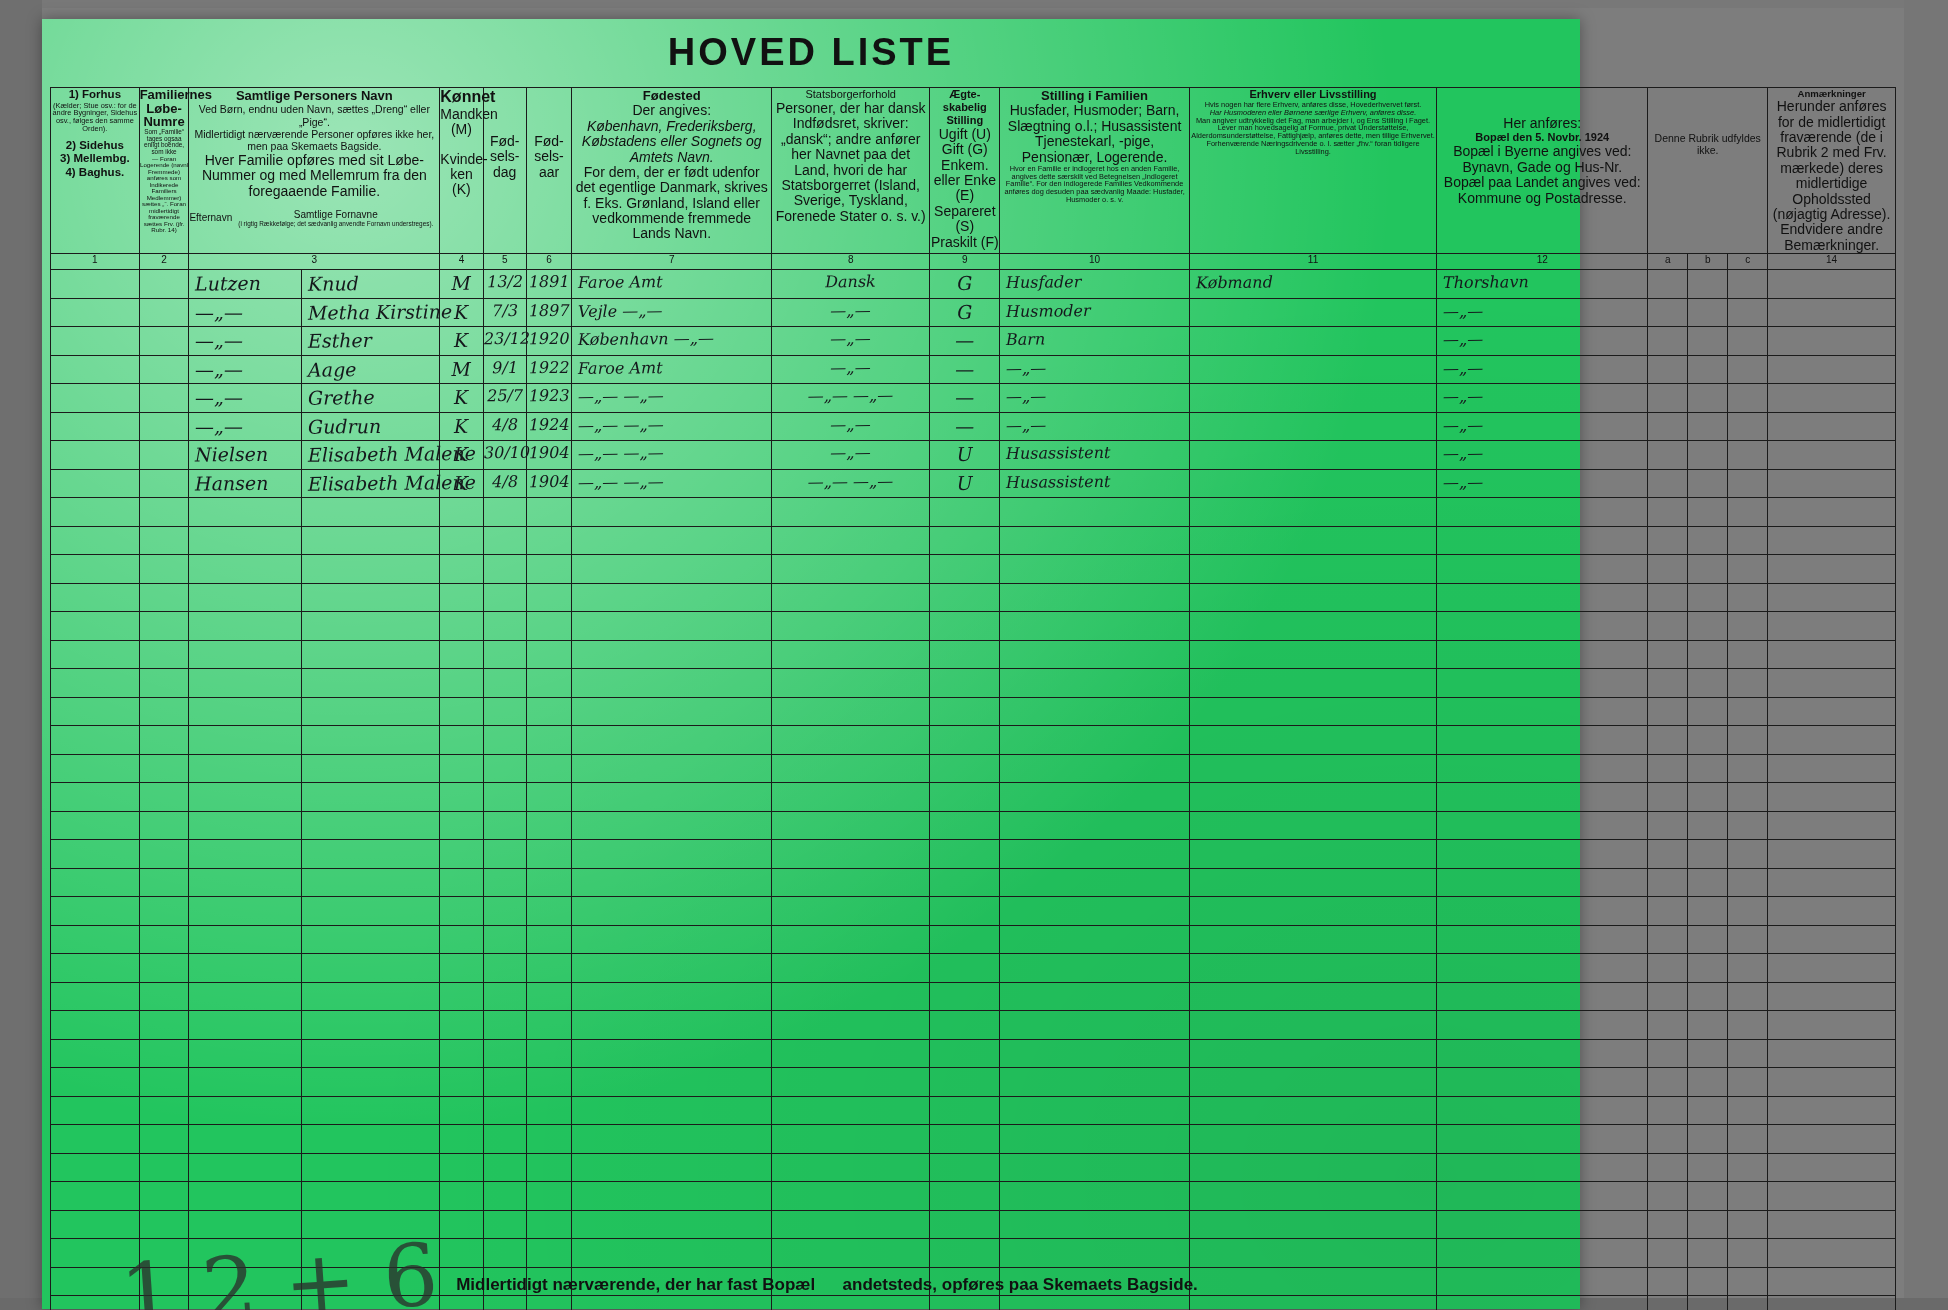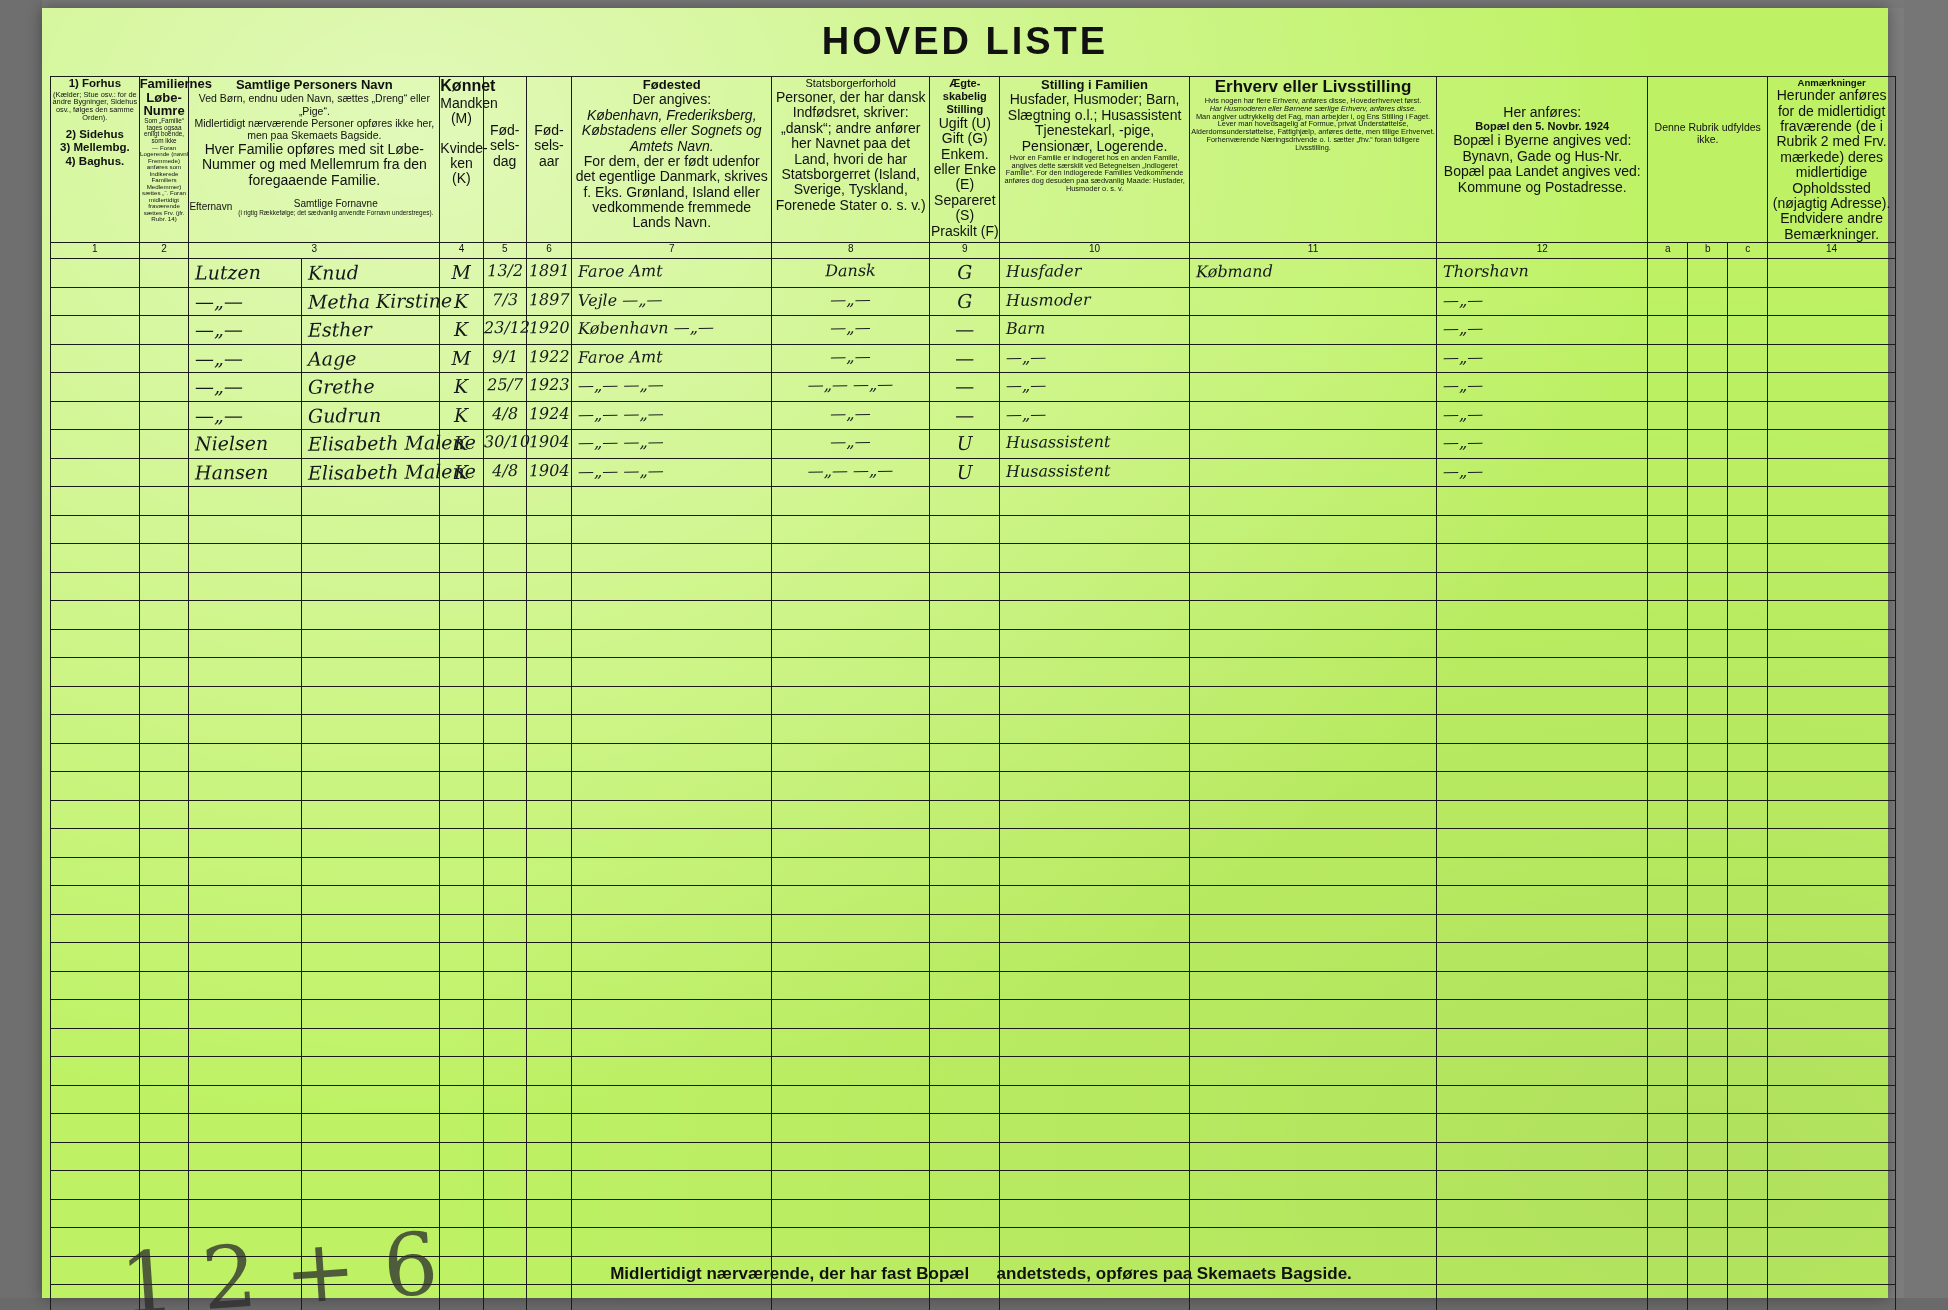--- a/index.html
+++ b/index.html
@@ -1,17 +1,17 @@
 <!DOCTYPE html>
 <html><head>
 <meta charset="utf-8">
 <style>
   html,body{margin:0;padding:0;background:#7d7d7d;}
   body{width:1948px;height:1310px;overflow:hidden;font-family:"Liberation Sans",sans-serif;}
-  .page{position:absolute;left:42px;top:8px;width:1846px;height:1290px;background:#bef264;
+  .page{position:absolute;left:42px;top:19px;width:1538px;height:1290px;background:#22c55e;
         box-shadow:0 0 14px rgba(0,0,0,.35);}
   .paper-noise{position:absolute;inset:0;background:
      radial-gradient(ellipse at 20% 10%, rgba(255,255,255,.55), rgba(255,255,255,0) 60%),
      radial-gradient(ellipse at 90% 90%, rgba(0,0,0,.07), rgba(0,0,0,0) 55%);
      pointer-events:none;}
   .title{position:absolute;left:0;right:0;top:12px;text-align:center;font-size:38px;font-weight:bold;
          letter-spacing:3px;color:#111;}
   
   table.main{position:absolute;left:8px;top:68px;border-collapse:collapse;width:1846px;
              table-layout:fixed;}
@@ -128,21 +128,21 @@
         <div class="sm">Enkem. eller Enke (E)</div>
         <div class="sm">Separeret (S)</div>
         <div class="sm">Praskilt (F)</div>
       </td>
       <td class="hdr">
         <div style="font-weight:bold;font-size:13px">Stilling i Familien</div>
         <div class="sm">Husfader, Husmoder; Barn, Slægtning o.l.; Husassistent Tjenestekarl, -pige, Pensionær, Logerende.</div>
         <div class="xs">Hvor en Familie er indlogeret hos en anden Familie, angives dette særskilt ved Betegnelsen „Indlogeret Familie“. For den indlogerede Families Vedkommende anføres dog desuden paa sædvanlig Maade: Husfader, Husmoder o. s. v.</div>
       </td>
       <td class="hdr">
-        <div style="font-weight:bold;font-size:17px">Erhverv eller Livsstilling</div>
+        <div style="font-weight:bold;font-size:11px">Erhverv eller Livsstilling</div>
         <div class="xs">Hvis nogen har flere Erhverv, anføres disse, Hovederhvervet først.</div>
         <div class="xs" style="font-style:italic">Har Husmoderen eller Børnene særlige Erhverv, anføres disse.</div>
         <div class="xs">Man angiver udtrykkelig det Fag, man arbejder i, og Ens Stilling i Faget.</div>
         <div class="xs">Lever man hovedsagelig af Formue, privat Understøttelse, Alderdomsunderstøttelse, Fattighjælp, anføres dette, men tillige Erhvervet.</div>
         <div class="xs">Forhenværende Næringsdrivende o. l. sætter „fhv.“ foran tidligere Livsstilling.</div>
       </td>
       <td class="hdr">
         <div class="sm" style="margin-top:28px">Her anføres:</div>
         <div style="font-weight:bold;font-size:11px">Bopæl den 5. Novbr. 1924</div>
         <div class="sm">Bopæl i Byerne angives ved: Bynavn, Gade og Hus-Nr.</div>

